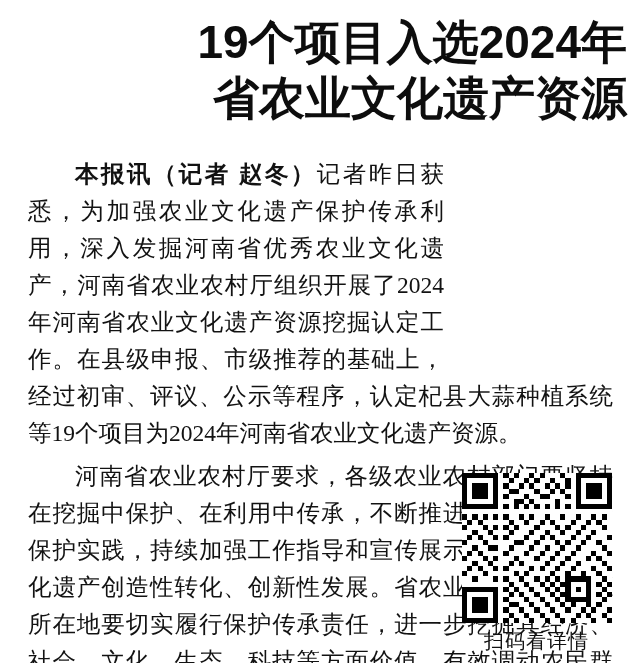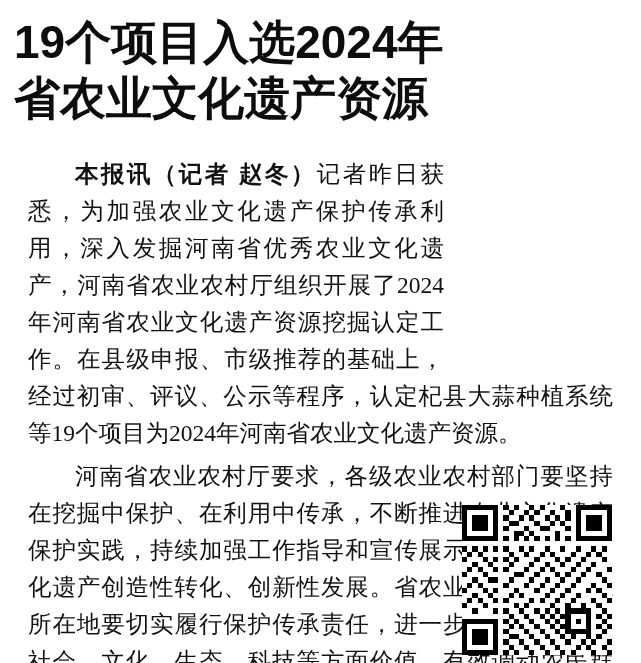--- a/index.html
+++ b/index.html
@@ -16,21 +16,21 @@
     position: relative;
   }
   .page {
     position: relative;
     width: 641px;
     height: 663px;
     box-sizing: border-box;
     padding: 0;
   }
   .headline {
-    text-align: left;
+    text-align: right;
     font-family: "Liberation Sans", "DejaVu Sans", sans-serif;
     font-weight: bold;
     font-size: 46px;
     line-height: 1.22;
     letter-spacing: 0px;
     color: #0d0d0d;
     padding: 14px 14px 0 14px;
     margin: 0;
     white-space: pre-line;
   }
@@ -353,15 +353,16 @@
             <rect x="10" y="28" width="1" height="1"></rect>
           <rect x="13" y="28" width="1" height="1"></rect>
             <rect x="16" y="28" width="1" height="1"></rect>
           <rect x="19" y="28" width="1" height="1"></rect>
             <rect x="21" y="28" width="1" height="1"></rect>
           <rect x="25" y="28" width="1" height="1"></rect>
             <rect x="28" y="28" width="1" height="1"></rect>
         </g>
       </svg>
     </div>
+    <div class="qr-caption">扫码看详情</div>
   </div>
 
 </div>
 
 </body></html>

